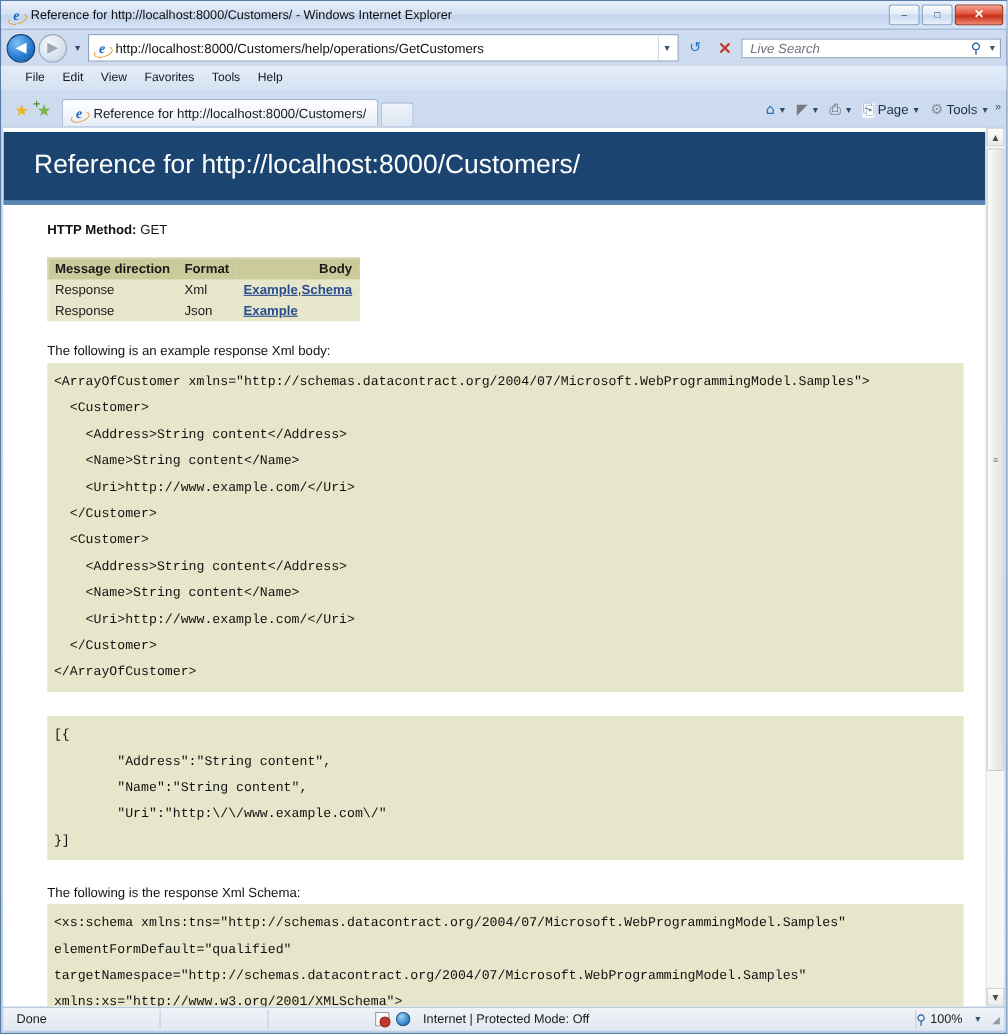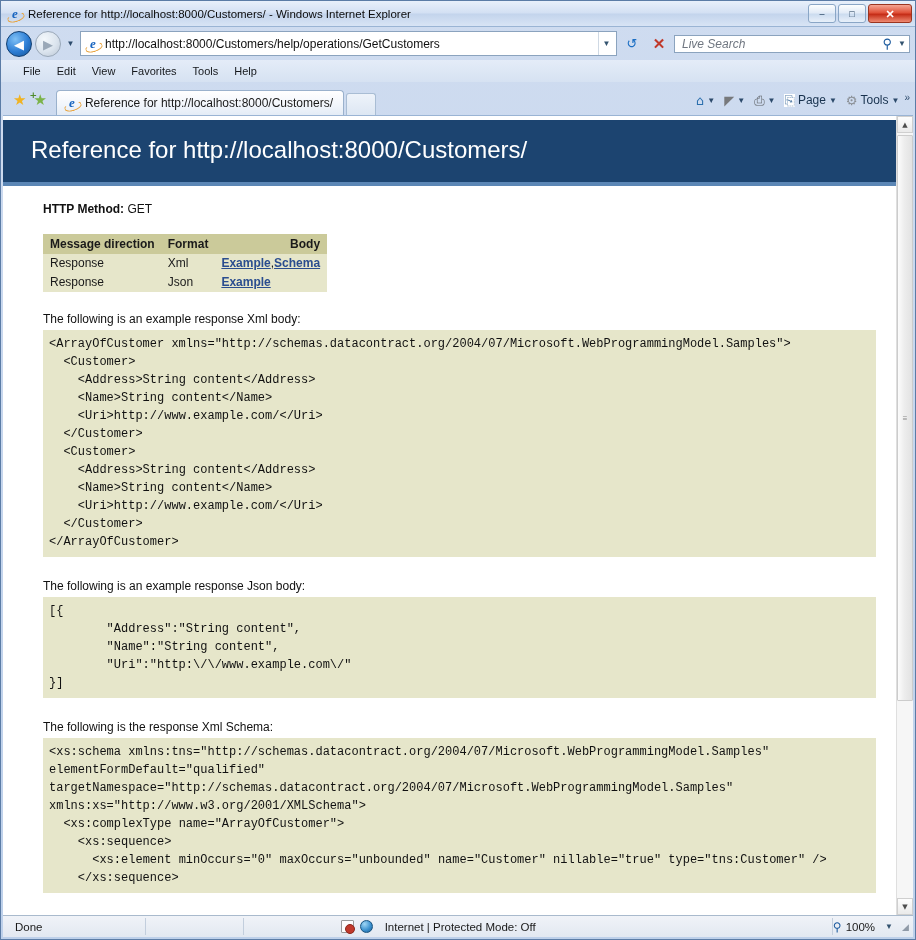--- a/index.html
+++ b/index.html
@@ -273,21 +273,21 @@
 
   .caption {
     font-size: 12px; color: #111; margin: 0 0 4px 0;
   }
   pre.code {
     background: #e6e6ca;
     margin: 0 0 22px 0;
     padding: 5px 6px 6px 6px;
     font-family: "Liberation Mono", "DejaVu Sans Mono", monospace;
     font-size: 12px;
-    line-height: 18px;
+    line-height: 24px;
     color: #111;
     white-space: pre-wrap;
     word-break: break-word;
     overflow: hidden;
   }
   pre.code.last { margin-bottom: 0; }
 
   
   .vscroll {
     width: 17px; flex: 0 0 17px;
@@ -511,21 +511,20 @@
     &lt;Name&gt;String content&lt;/Name&gt;
     &lt;Uri&gt;http://www.example.com/&lt;/Uri&gt;
   &lt;/Customer&gt;
   &lt;Customer&gt;
     &lt;Address&gt;String content&lt;/Address&gt;
     &lt;Name&gt;String content&lt;/Name&gt;
     &lt;Uri&gt;http://www.example.com/&lt;/Uri&gt;
   &lt;/Customer&gt;
 &lt;/ArrayOfCustomer&gt;</pre>
 
-        <p class="caption">The following is an example response Json body:</p>
         <pre class="code">[{
         "Address":"String content",
         "Name":"String content",
         "Uri":"http:\/\/www.example.com\/"
 }]</pre>
 
         <p class="caption">The following is the response Xml Schema:</p>
         <pre class="code last">&lt;xs:schema xmlns:tns="http://schemas.datacontract.org/2004/07/Microsoft.WebProgrammingModel.Samples" elementFormDefault="qualified" targetNamespace="http://schemas.datacontract.org/2004/07/Microsoft.WebProgrammingModel.Samples" xmlns:xs="http://www.w3.org/2001/XMLSchema"&gt;
   &lt;xs:complexType name="ArrayOfCustomer"&gt;
     &lt;xs:sequence&gt;

